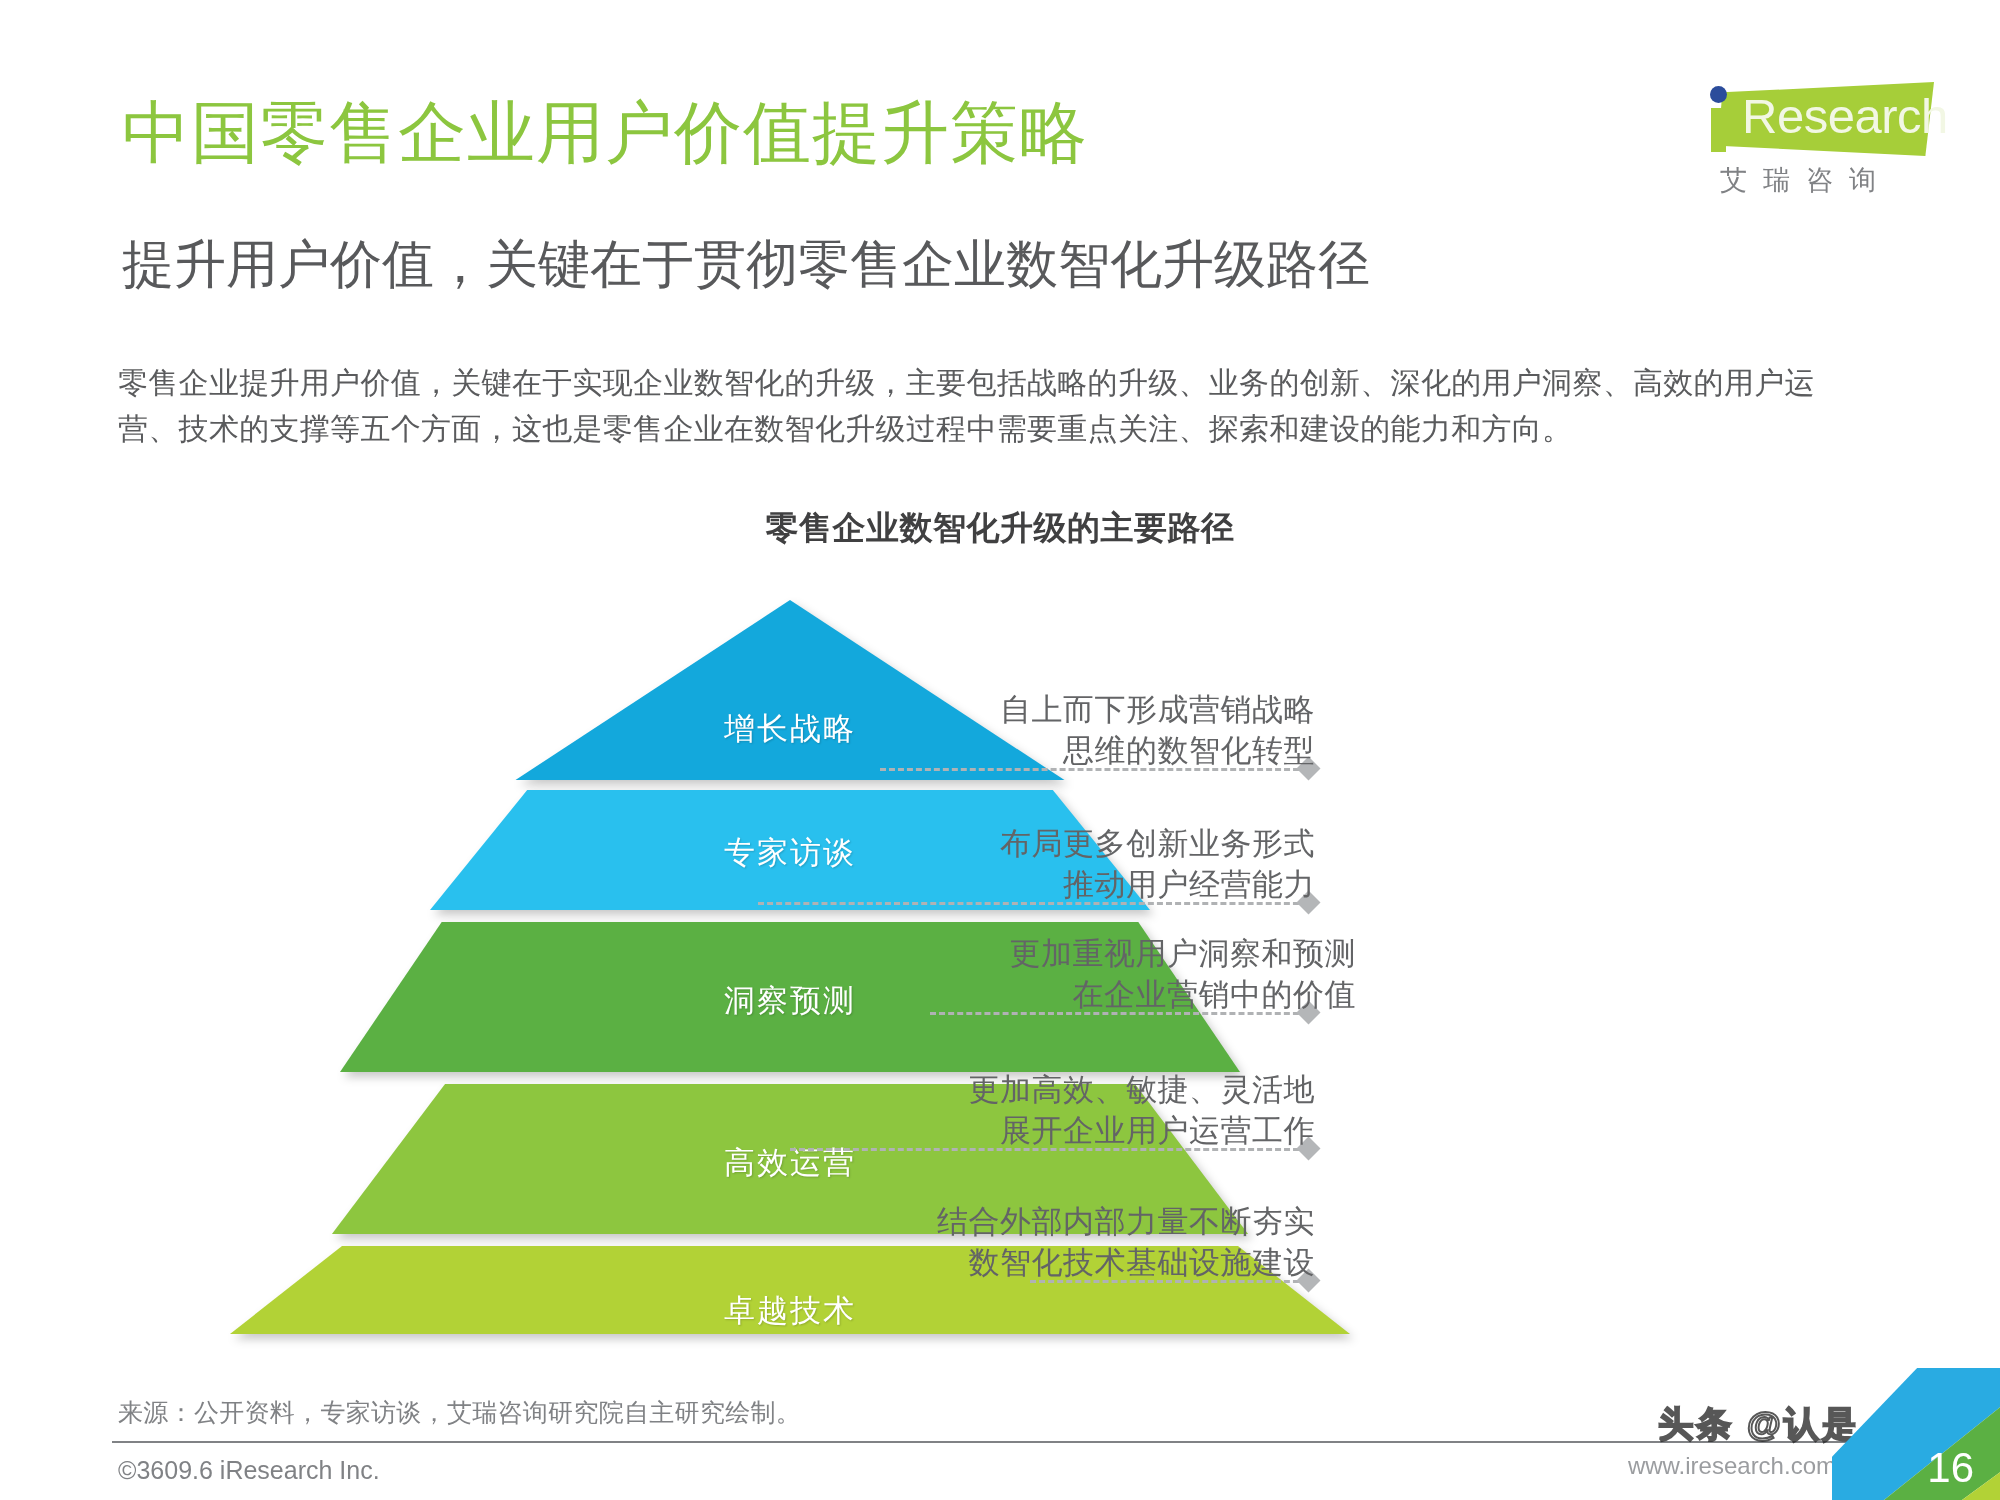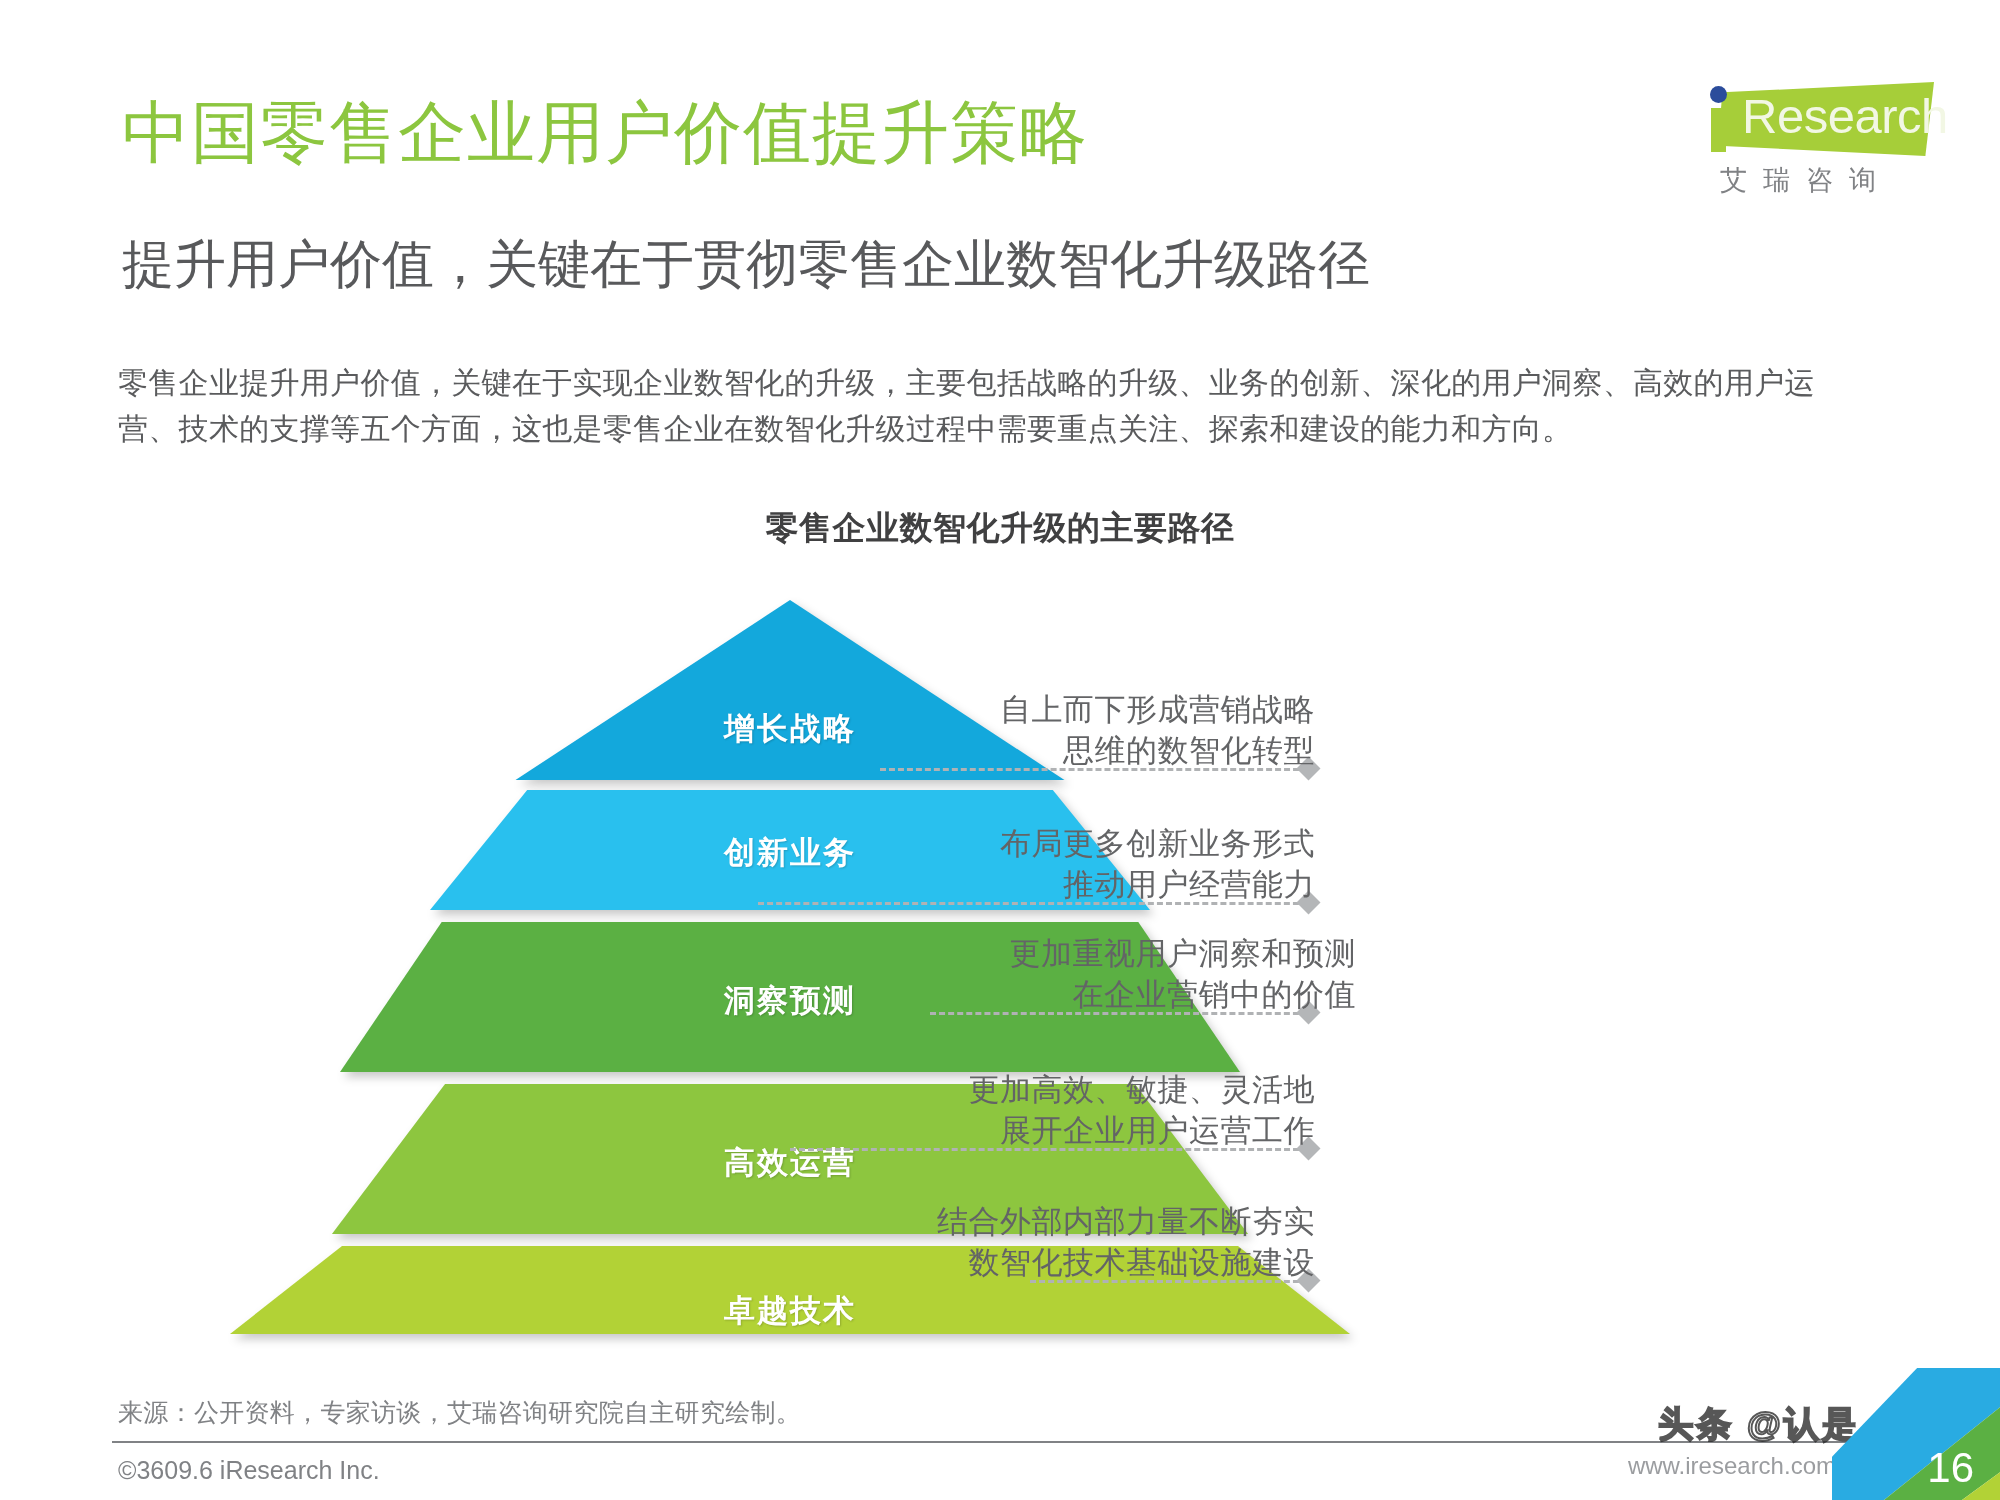--- a/index.html
+++ b/index.html
@@ -114,21 +114,21 @@
   }
   .layer .shape {
     position: absolute;
     inset: 0;
   }
   .layer .lbl {
     position: absolute;
     left: 0; right: 0;
     text-align: center;
     color: #FFFFFF;
-    font-weight: bold;
+    font-weight: normal;
     font-size: 31px;
     letter-spacing: 2px;
     text-shadow: 1px 1px 2px rgba(0,0,0,0.18);
   }
 
   
   .conn {
     position: absolute;
     height: 0;
     border-top: 3px dashed #B0B2B4;
@@ -236,21 +236,21 @@
 
   <div class="pyramid">
 
     <div class="layer" style="top:0px; height:180px;">
       <div class="shape" style="background:#13A8DC; clip-path: polygon(50% 0%, 80.5% 100%, 19.5% 100%);"></div>
       <div class="lbl" style="top:108px;">增长战略</div>
     </div>
 
     <div class="layer" style="top:190px; height:120px;">
       <div class="shape" style="background:#29C0EE; clip-path: polygon(20.8% 0%, 79.2% 0%, 90% 100%, 10% 100%);"></div>
-      <div class="lbl" style="top:42px;">创新业务</div>
+      <div class="lbl" style="top:42px;">专家访谈</div>
     </div>
 
     <div class="layer" style="top:322px; height:150px;">
       <div class="shape" style="background:#5BB043; clip-path: polygon(11.3% 0%, 88.7% 0%, 100% 100%, 0% 100%);"></div>
       <div class="lbl" style="top:58px;">洞察预测</div>
     </div>
 
     <div class="layer" style="top:484px; height:150px; left:-110px; width:1120px;">
       <div class="shape" style="background:#8DC63F; clip-path: polygon(19.2% 0%, 80.8% 0%, 90.9% 100%, 9.1% 100%);"></div>
       <div class="lbl" style="top:58px;">高效运营</div>

